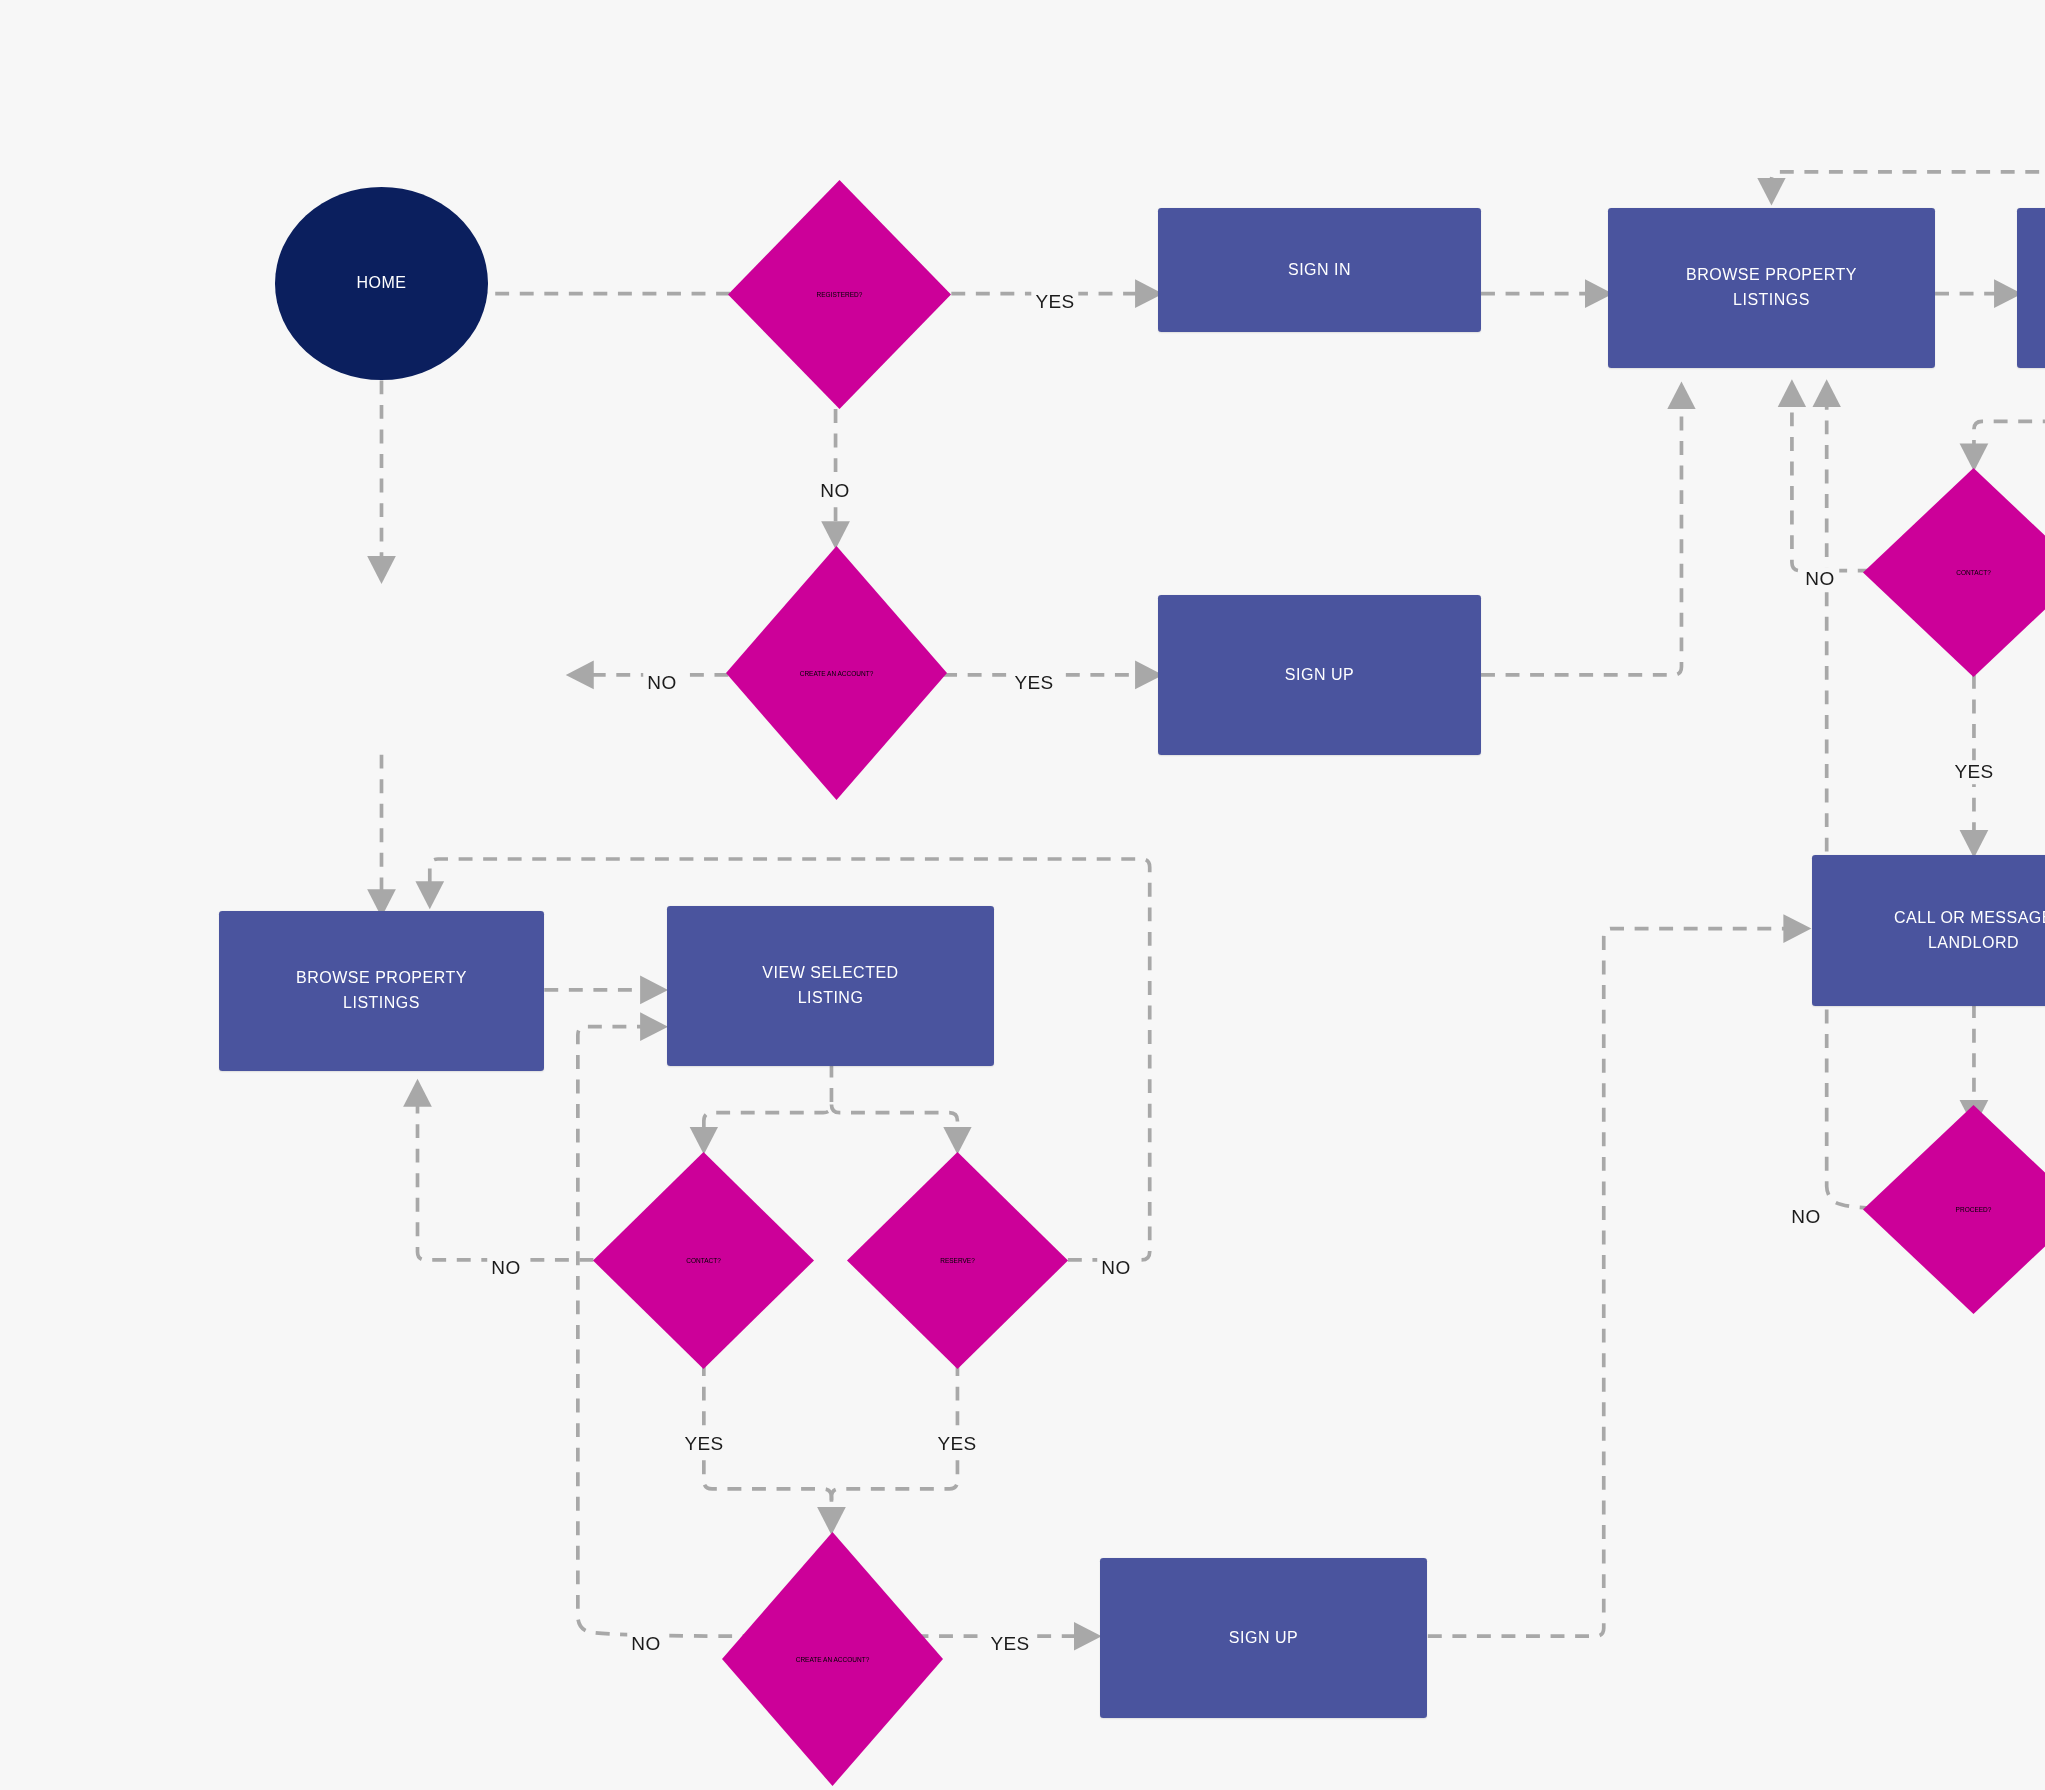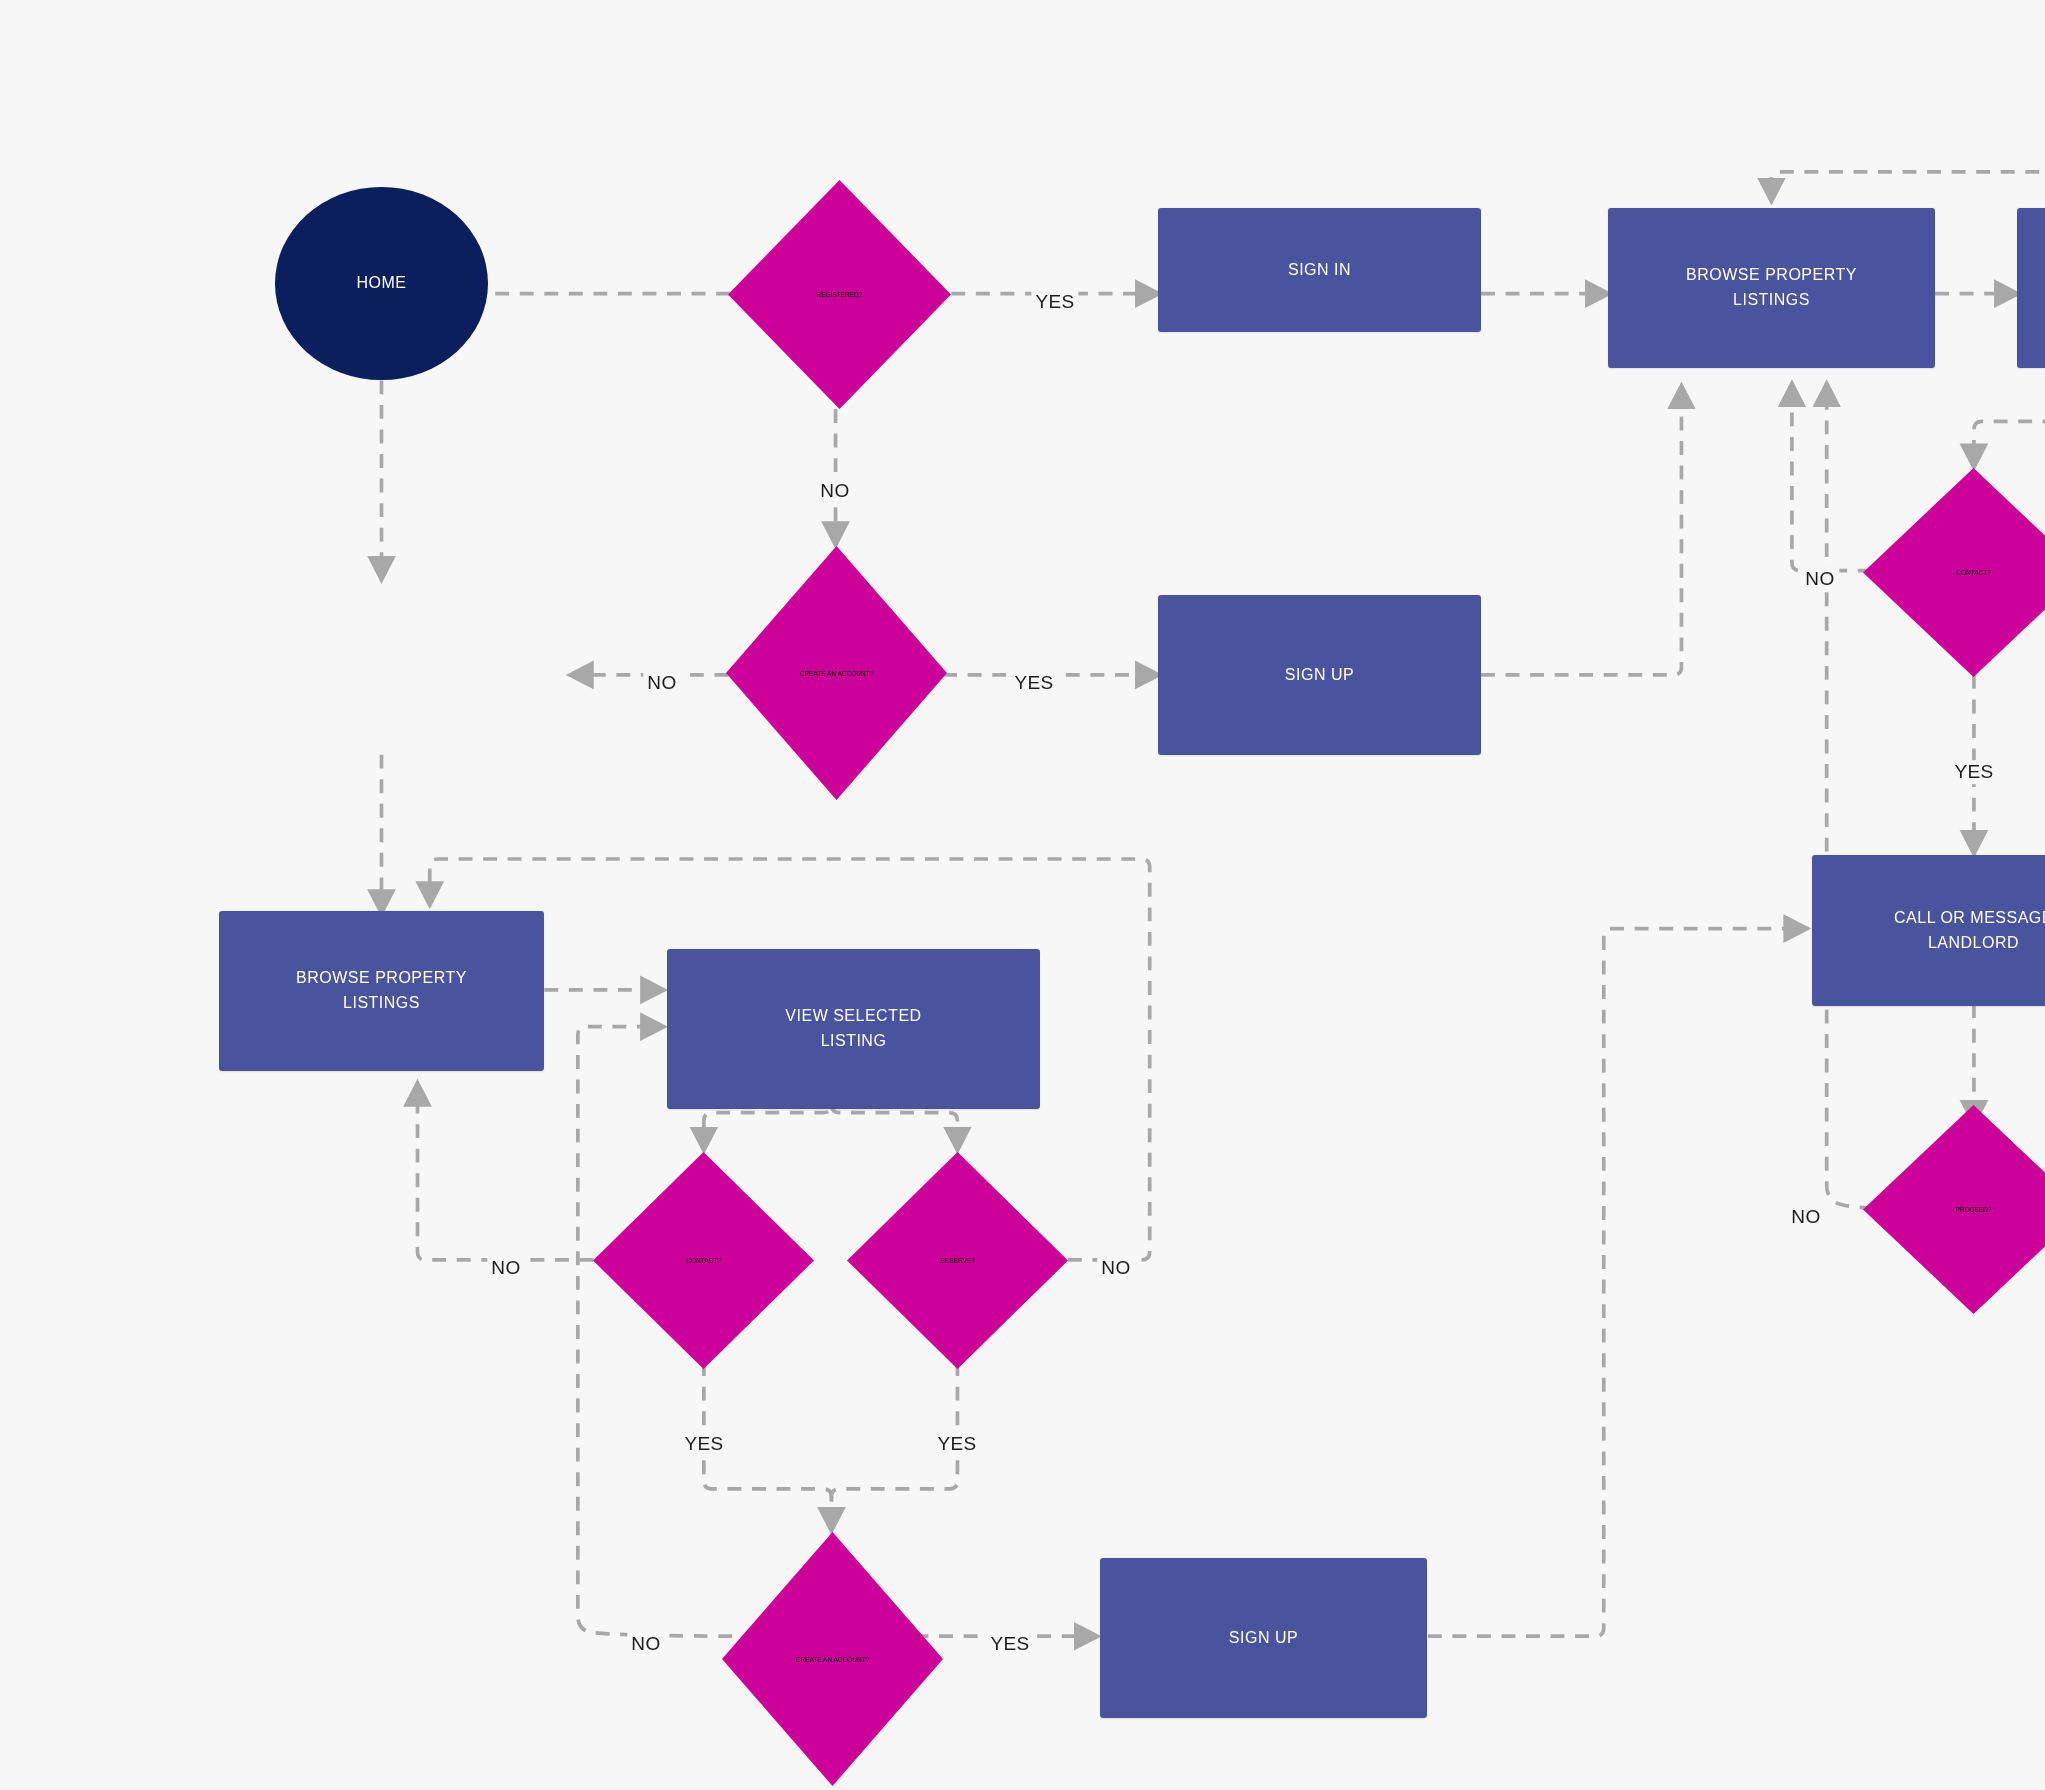--- a/index.html
+++ b/index.html
@@ -174,21 +174,21 @@
 
   <div class="node rect" style="left:1158px;top:595px;width:323px;height:160px;">
     <span class="lbl">SIGN UP</span>
   </div>
 
   <div class="node rect" style="left:219px;top:911px;width:325px;height:160px;">
     <span class="lbl">BROWSE PROPERTY
 LISTINGS</span>
   </div>
 
-  <div class="node rect" style="left:667px;top:906px;width:373px;height:160px;margin-top:43px;">
+  <div class="node rect" style="left:667px;top:906px;width:327px;height:160px;">
     <span class="lbl">VIEW SELECTED
 LISTING</span>
   </div>
 
   <div class="diamond-wrap" style="left:593px;top:1152px;width:221px;height:217px;">
     <div class="diamond-shape"></div>
     <div class="lbl">
         <span>CONTACT?</span>
       </div>
   </div>

